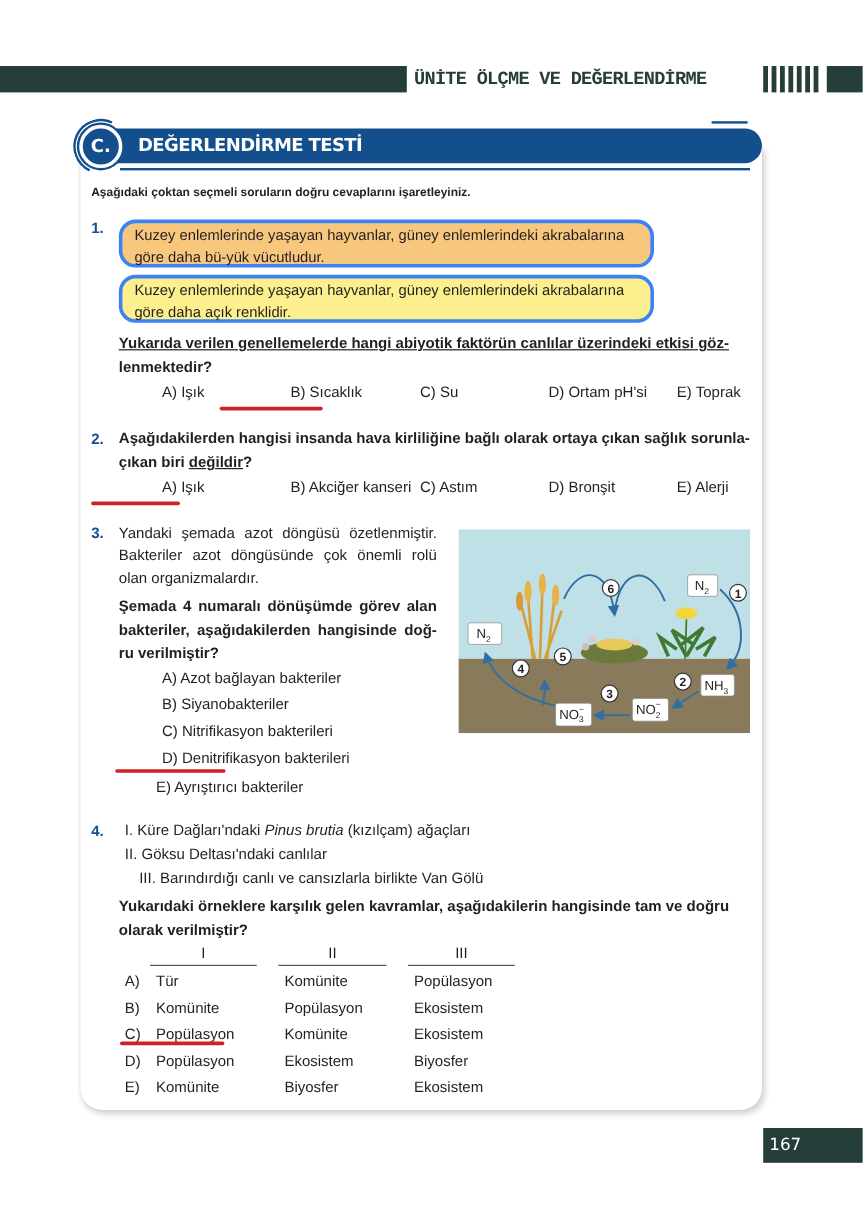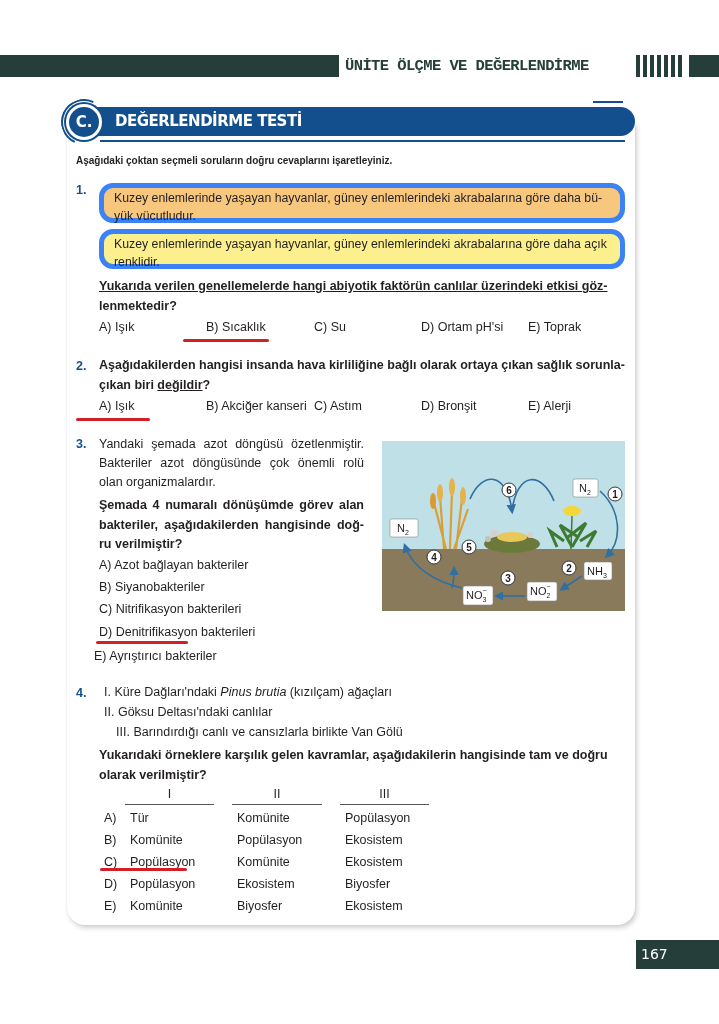--- a/index.html
+++ b/index.html
@@ -30,26 +30,26 @@
     font-family: "DejaVu Sans", sans-serif; font-weight: bold; font-size: 15px; text-align: center; line-height: 30px; }
   .sec-arc { position: absolute; left: 61px; top: 99px; width: 46px; height: 46px; border-radius: 50%;
     border: 2px solid transparent; border-left-color: #134f8c; border-top-color: #134f8c; transform: rotate(-20deg); }
 
   .instr { position: absolute; left: 76px; top: 155px; font-weight: bold; font-size: 10px; }
 
   .qnum { position: absolute; font-weight: bold; font-size: 12.5px; color: #134f8c; }
   .txt { position: absolute; font-size: 12.5px; line-height: 20px; }
   .bold { font-weight: bold; }
 
-  .callout { position: absolute; left: 99px; width: 526px; border: 5px solid #3b82f6; border-radius: 14px;
+  .callout { position: absolute; left: 99px; width: 446px; border: 3px solid #3b82f6; border-radius: 14px;
     padding: 1px 10px 1px 10px; font-size: 12.3px; line-height: 18px; }
   .callout.orange { top: 183px; height: 40px; background: #f8c77e; }
   .callout.yellow { top: 229px; height: 40px; background: #fbf08d; }
 
-  .opt { position: absolute; font-size: 12.5px; line-height: 20px; }
+  .opt { position: absolute; font-size: 12.5px; line-height: 20px; margin-left: 36px; }
   .redline { position: absolute; height: 3px; background: #d32027; border-radius: 2px; }
   .u { text-decoration: underline; }
 
   
   .diagram { position: absolute; left: 382px; top: 441px; width: 243px; height: 170px; }
 
   
   .th { position: absolute; top: 787px; font-size: 12.5px; text-align: center; }
   .th-line { position: absolute; top: 804px; height: 1px; background: #555; }
   .cell { position: absolute; font-size: 12.5px; line-height: 20px; }

